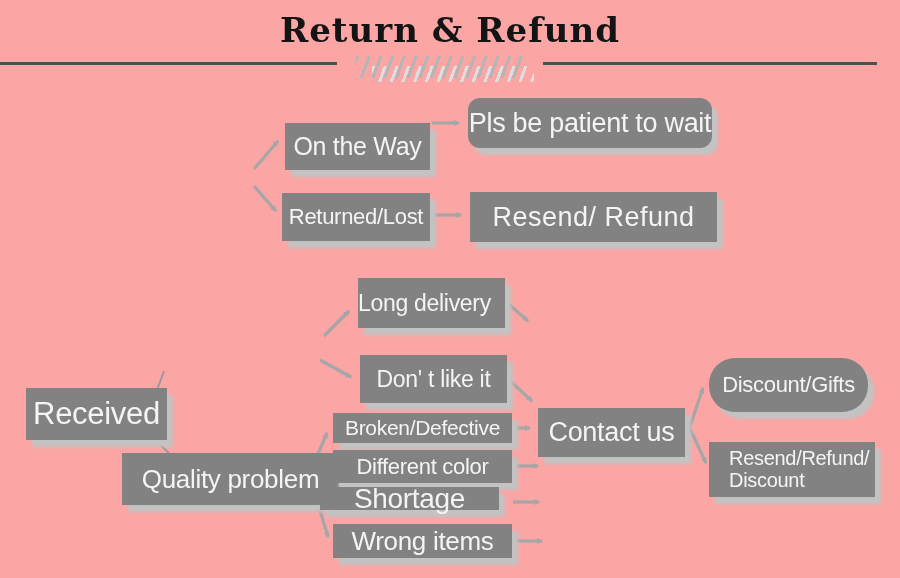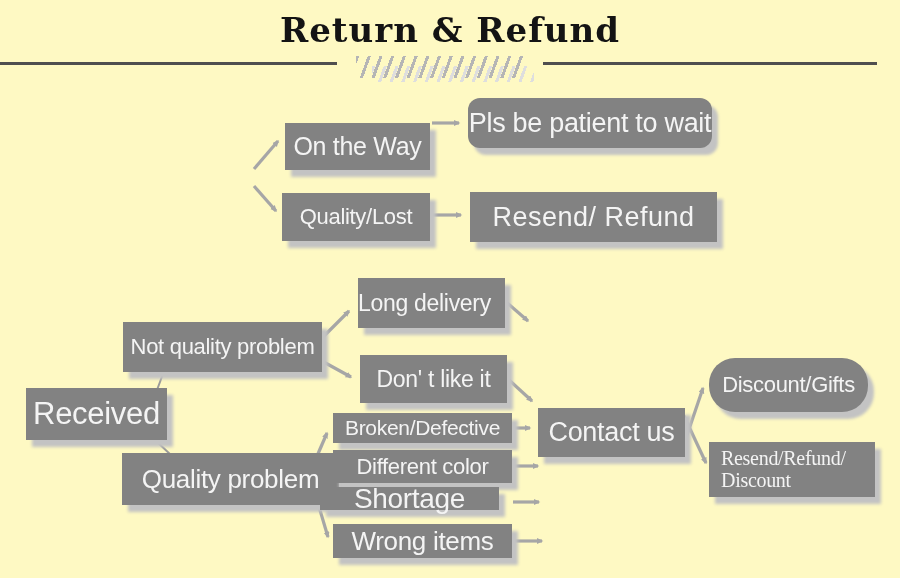--- a/index.html
+++ b/index.html
@@ -1,19 +1,19 @@
 <!DOCTYPE html>
 <html><head>
 <meta charset="utf-8">
 <style>
   html,body{margin:0;padding:0;background:#ffffff;}
   #canvas{
     position:relative;
     width:900px;height:578px;
-    background:#fef9c3;
+    background:#fca5a5;
     font-family:"Liberation Sans", sans-serif;
     overflow:hidden;
   }
   
   .title{
     position:absolute;left:0;top:10px;width:900px;
     text-align:center;
     font-family:"DejaVu Serif","Liberation Serif",serif;
     font-weight:bold;
     font-size:34px;
@@ -38,21 +38,21 @@
     background:#828282;
     color:#f4f4f4;
     display:flex;align-items:center;justify-content:center;
     box-shadow:6px 7px 3px #c3c3c3;
     letter-spacing:-0.3px;
     white-space:nowrap;
     z-index:2;
   }
   .node.left-align{justify-content:flex-start;}
   .node.multiline{flex-direction:column;align-items:flex-start;justify-content:center;
-    white-space:normal;line-height:1.08;padding-left:12px;font-family:Liberation Serif, serif;}
+    white-space:normal;line-height:1.08;padding-left:20px;}
   
   #arrows{position:absolute;left:0;top:0;z-index:1;}
 </style>
 </head>
 <body>
 
 <div id="canvas">
 
   <div class="title">Return &amp; Refund</div>
   <div class="rule left"></div>
@@ -87,25 +87,24 @@
       <line x1="684" y1="416" x2="706" y2="463" marker-end="url(#ah)"></line>
     </g>
     <g stroke="#9a9a9a" stroke-width="2" fill="none">
       <line x1="164" y1="371" x2="157" y2="390"></line>
       <line x1="153" y1="438" x2="172" y2="456"></line>
     </g>
   </svg>
 
   <div class="node" style="left:285px;top:103px;width:145px;height:47px;font-size:25px;margin-top:20px;">On the Way</div>
   <div class="node" style="left:468px;top:98px;width:244px;height:50px;font-size:27px;border-radius:12px;">Pls be patient to wait</div>
-  <div class="node" style="left:282px;top:193px;width:148px;height:48px;font-size:22px;">Quality/Lost</div>
+  <div class="node" style="left:282px;top:193px;width:148px;height:48px;font-size:22px;">Returned/Lost</div>
   <div class="node" style="left:470px;top:192px;width:247px;height:50px;font-size:27px;letter-spacing:0.5px;">Resend/ Refund</div>
 
   <div class="node" style="left:26px;top:388px;width:141px;height:52px;font-size:31px;">Received</div>
-  <div class="node" style="left:123px;top:322px;width:199px;height:50px;font-size:22px;">Not quality problem</div>
   <div class="node left-align" style="left:358px;top:278px;width:147px;height:50px;font-size:23px;">Long delivery</div>
   <div class="node" style="left:360px;top:355px;width:147px;height:48px;font-size:23px;">Don' t like it</div>
   <div class="node" style="left:122px;top:453px;width:217px;height:52px;font-size:26px;">Quality problem</div>
   <div class="node" style="left:333px;top:413px;width:179px;height:30px;font-size:21px;">Broken/Defective</div>
   <div class="node" style="left:333px;top:450px;width:179px;height:33px;font-size:22px;">Different color</div>
   <div class="node" style="left:320px;top:487px;width:179px;height:23px;font-size:28px;">Shortage</div>
   <div class="node" style="left:333px;top:524px;width:179px;height:34px;font-size:26px;">Wrong items</div>
   <div class="node" style="left:538px;top:408px;width:147px;height:49px;font-size:27px;">Contact us</div>
   <div class="node" style="left:709px;top:358px;width:159px;height:54px;font-size:22px;border-radius:26px;">Discount/Gifts</div>
   <div class="node multiline" style="left:709px;top:442px;width:166px;height:55px;font-size:20px;box-sizing:border-box;">

